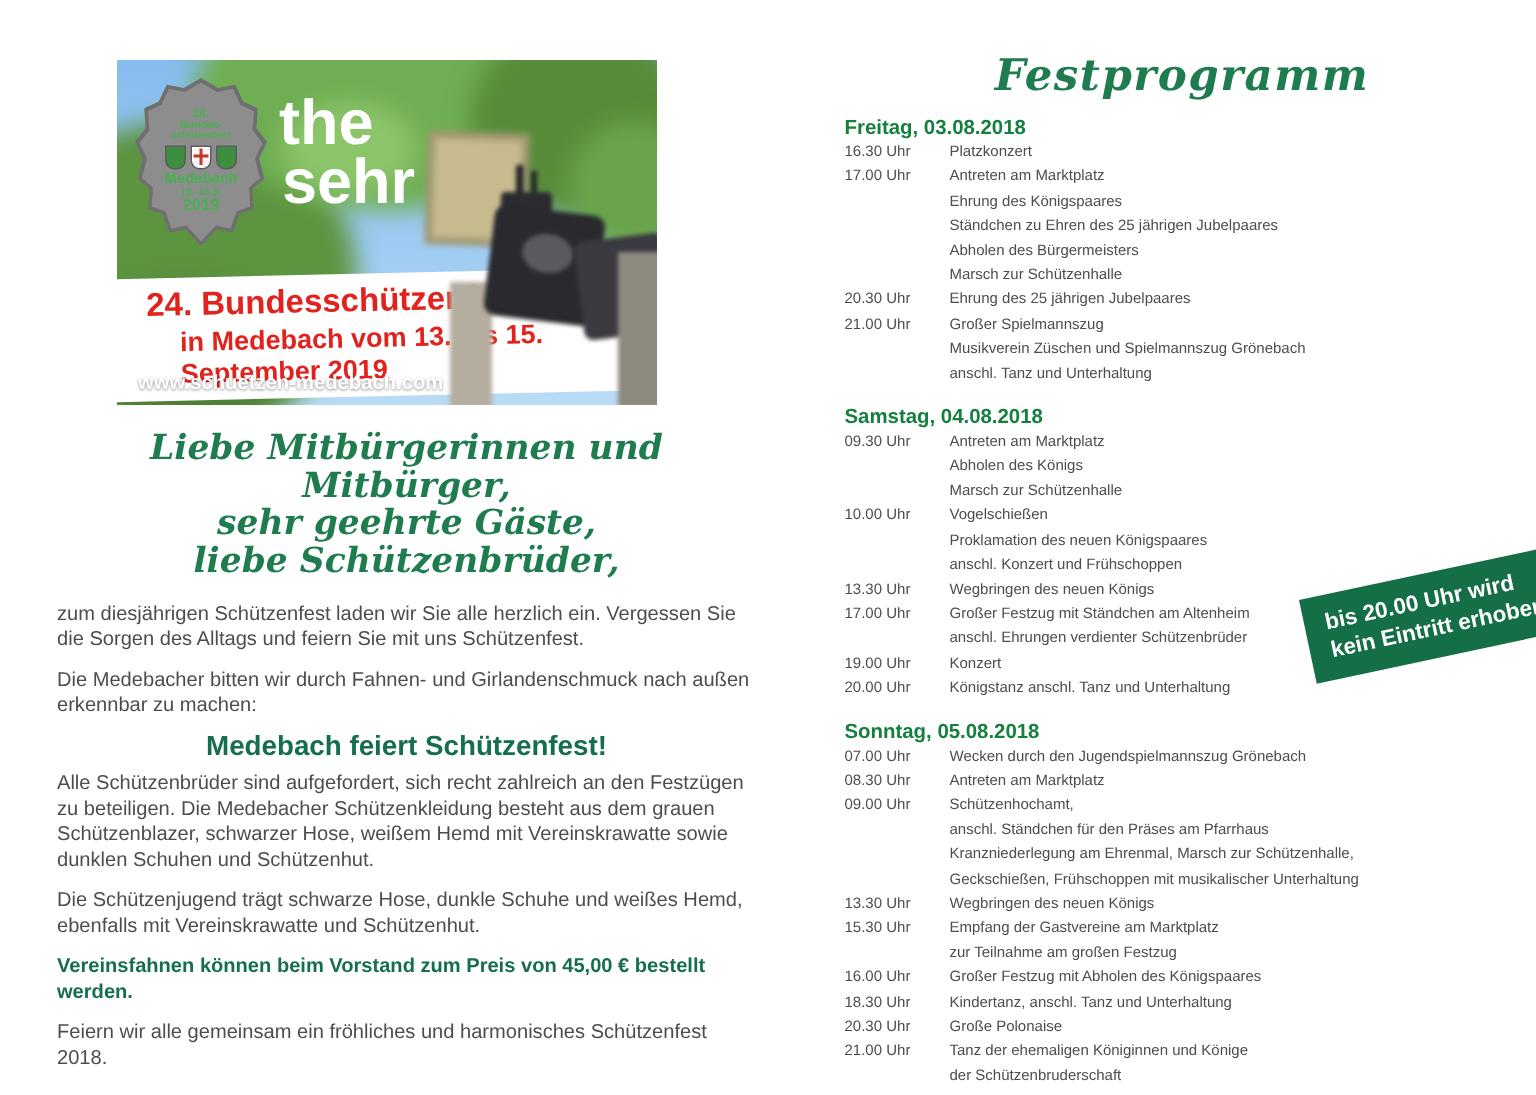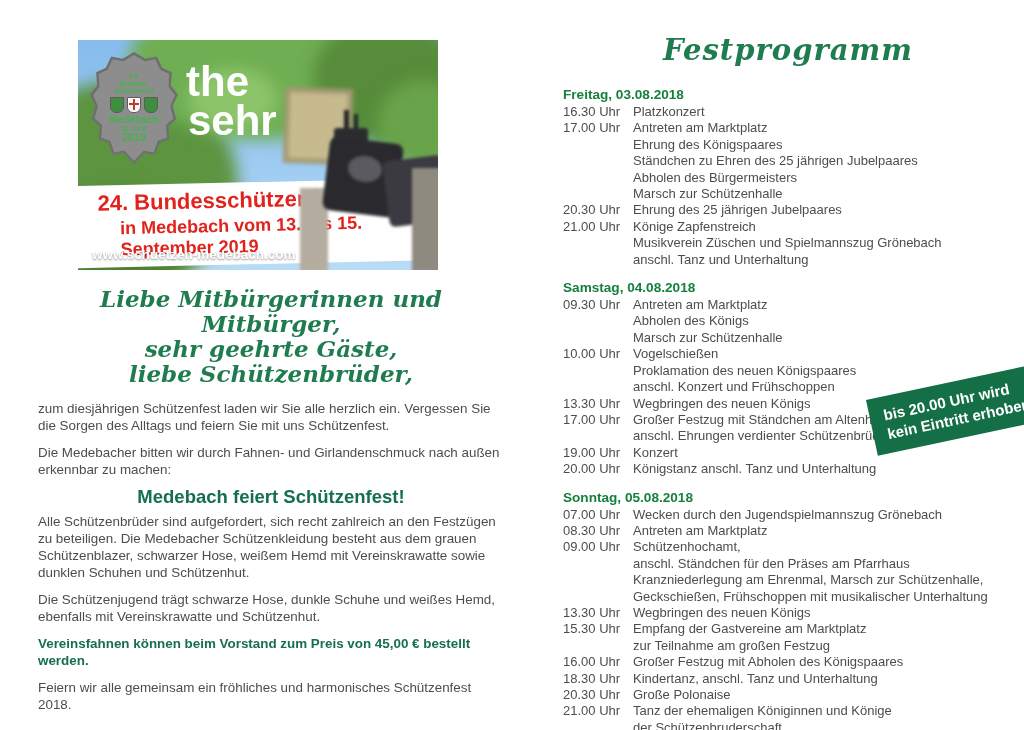--- a/index.html
+++ b/index.html
@@ -87,24 +87,24 @@
 
   
   .signatures{display:flex;margin-top:16px;margin-left:2px;}
   .sig-block{width:116px;display:flex;flex-direction:column;align-items:center;}
   .sig-svg{height:48px;}
 
   
   .right-col{position:absolute;left:563px;top:34px;width:450px;}
   .program-title{text-align:center;color:#1f7c4f;font-family:"DejaVu Serif",serif;
                  font-style:italic;font-weight:bold;font-size:29px;line-height:32px;
-                 margin-bottom:20px;letter-spacing:1px;}
+                 margin-bottom:10px;letter-spacing:1px;}
   .day-section{margin-bottom:11px;}
   .day-heading{color:#15803d;font-weight:bold;font-size:13.6px;line-height:18px;}
-  .schedule-row{display:flex;font-size:13px;line-height:16.4px;}
+  .schedule-row{display:flex;font-size:10px;line-height:16.4px;}
   .time-cell{width:70px;flex:0 0 70px;}
   .event-lines{flex:1;}
 
   .ribbon{position:absolute;left:866px;top:400px;width:240px;background:#156f46;color:#ffffff;
           font-weight:bold;font-size:15px;line-height:19px;padding:9px 12px 10px 14px;
           transform:rotate(-12deg);transform-origin:left top;z-index:10;}
 </style>
 </head>
 <body>
 
@@ -245,21 +245,21 @@
           </div>
           <div class="schedule-row">
             <div class="time-cell">20.30 Uhr</div>
             <div class="event-lines">
               <div class="event-line">Ehrung des 25 jährigen Jubelpaares</div>
             </div>
           </div>
           <div class="schedule-row">
             <div class="time-cell">21.00 Uhr</div>
             <div class="event-lines">
-              <div class="event-line">Könige Zapfenstreich</div>
+              <div class="event-line">Großer Spielmannszug</div>
               <div class="event-line">Musikverein Züschen und Spielmannszug Grönebach</div>
               <div class="event-line">anschl. Tanz und Unterhaltung</div>
             </div>
           </div>
         </div>
         <div class="day-section">
           <div class="day-heading">Samstag, 04.08.2018</div>
           <div class="schedule-row">
             <div class="time-cell">09.30 Uhr</div>
             <div class="event-lines">

